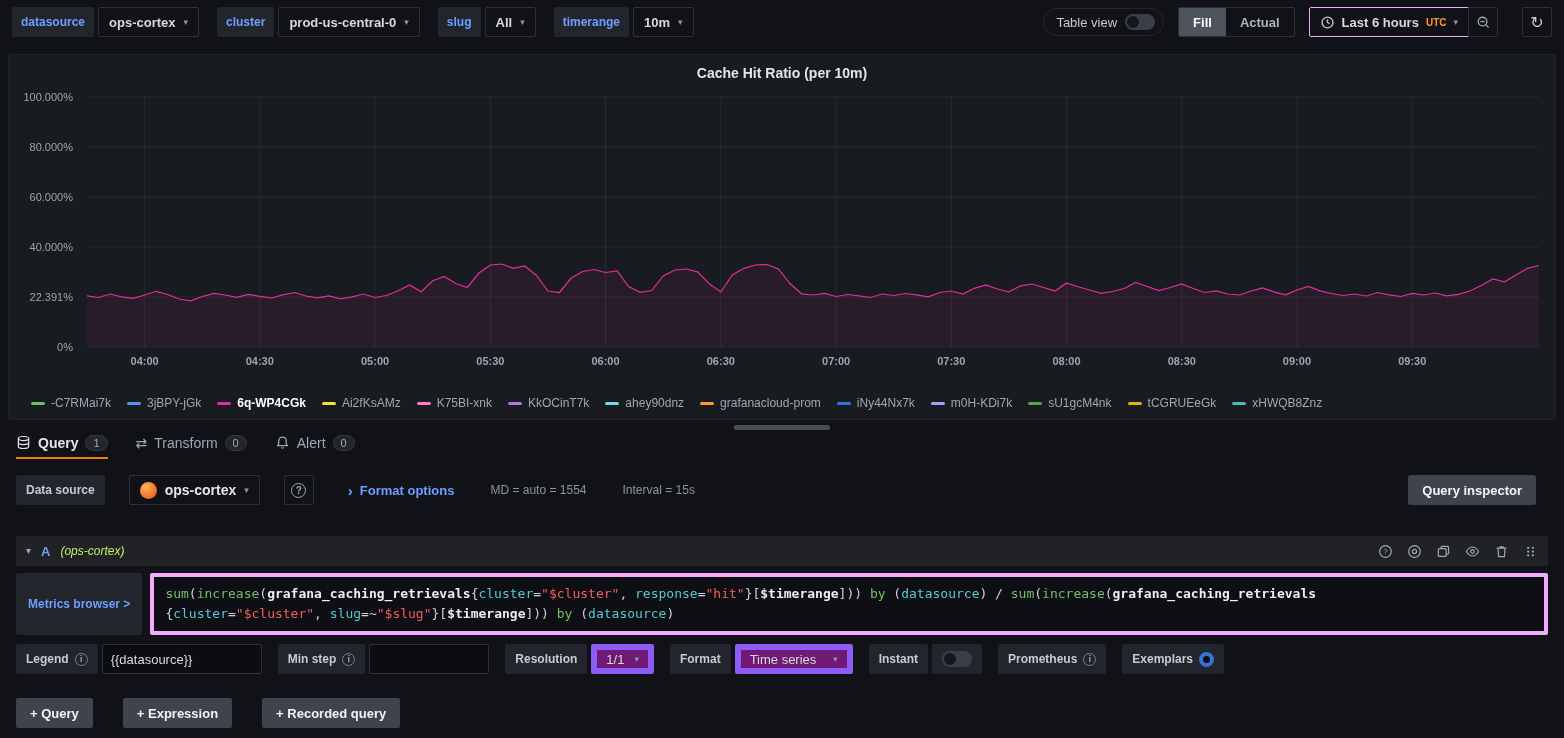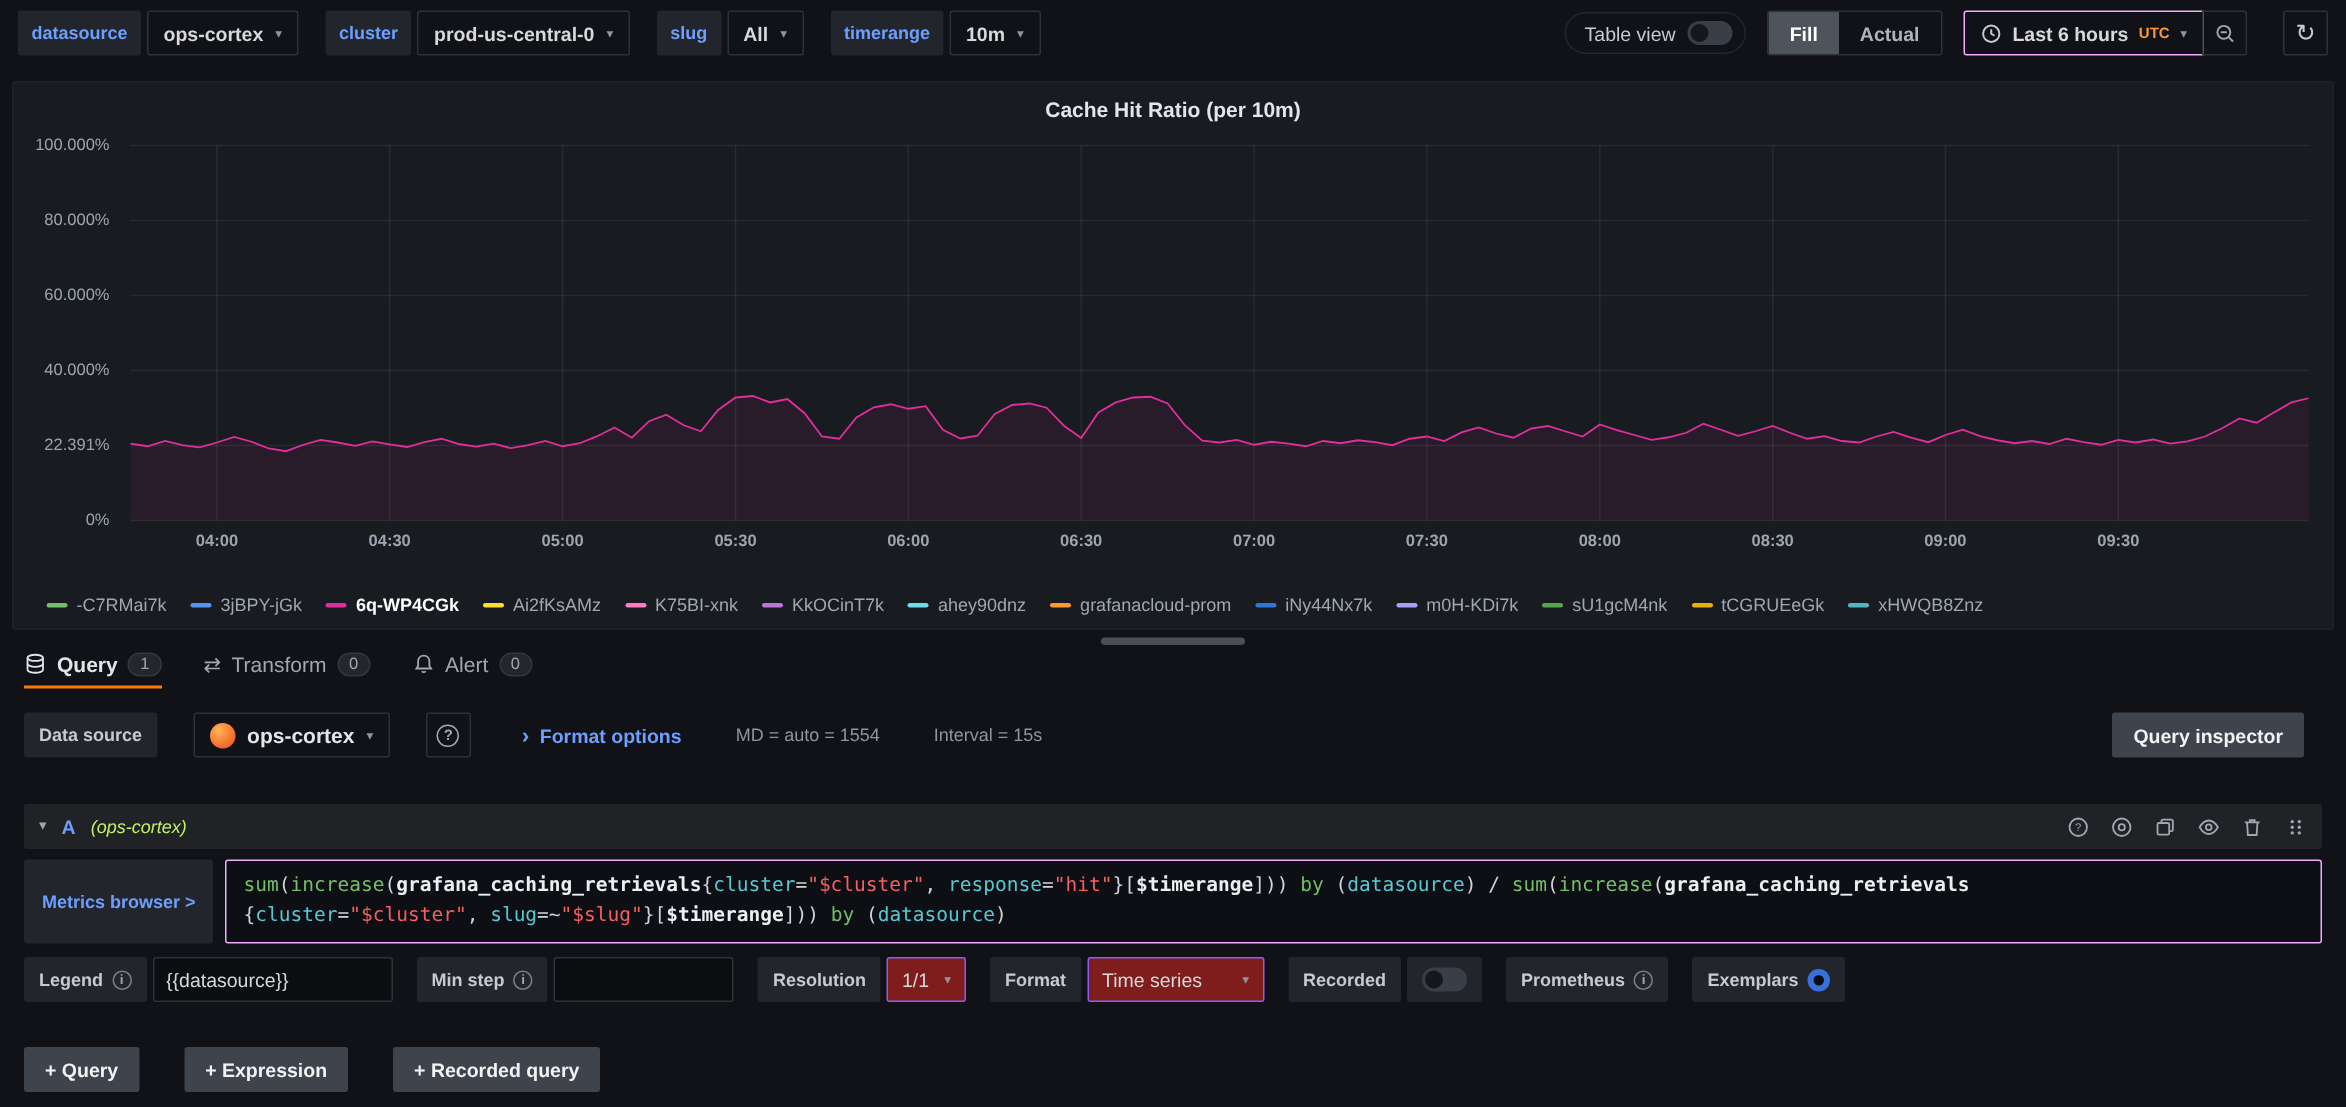--- a/index.html
+++ b/index.html
@@ -67,33 +67,33 @@
   .query-card{position:absolute;top:536px;left:16px;right:16px}
   .query-header{height:30px;background:#202226;border-radius:2px;display:flex;align-items:center;gap:10px;padding:0 10px;cursor:pointer}
   .query-header .caret{font-size:10px;color:#9fa7b3}
   .refid{color:#6e9fff;font-weight:700;font-size:13px}
   .ds-hint{color:#bef264;font-style:italic;font-size:12px}
   .header-icons{margin-left:auto;display:flex;align-items:center;gap:13px}
   .header-icons .hicon{display:flex;align-items:center;justify-content:center;width:16px;height:16px}
   .header-icons svg{stroke:#9fa7b3;fill:none;stroke-width:1.3}
   .editor-row{display:flex;gap:8px;margin-top:7px;align-items:stretch}
   .metrics-browser{background:#22252b;border-radius:2px;color:#6e9fff;font-size:12px;font-weight:700;padding:0 12px;display:flex;align-items:center;white-space:nowrap}
-  .code{flex:1;background:#0d0f14;border:1px solid #f0abfc;border-radius:2px;padding:7px 11px;font-family:"DejaVu Sans Mono",monospace;font-size:13px;line-height:20px;min-height:54px;cursor:text}
+  .code{flex:1;background:#0d0f14;border:4px solid #f0abfc;border-radius:2px;padding:7px 11px;font-family:"DejaVu Sans Mono",monospace;font-size:13px;line-height:20px;min-height:54px;cursor:text}
   .t-fn{color:#73bf69}
   .t-m{color:#eceef1;font-weight:700}
   .t-l{color:#58c9d4}
   .t-s{color:#f55f5f}
   .t-p{color:#cfd2d6}
 
   .options-row{display:flex;gap:4px;margin-top:9px;align-items:center}
   .inf{width:13px;height:13px;border:1px solid #7b8087;border-radius:50%;display:inline-flex;align-items:center;justify-content:center;font-size:9px;color:#9fa7b3;font-style:normal}
   .opt-input{height:30px;background:#0b0d11;border:1px solid #2c3235;border-radius:2px;color:#d8d9da;font-size:13px;padding:0 8px;outline:none}
   .opt-input.legend-val{width:160px}
   .opt-input.minstep-val{width:120px}
-  .opt-select{height:30px;background:#7f1d1d;border:1px solid #8b5cf6;border-radius:2px;display:flex;align-items:center;gap:10px;padding:0 9px;color:#d8d9da}
+  .opt-select{height:30px;background:#701a75;border:6px solid #8b5cf6;border-radius:2px;display:flex;align-items:center;gap:10px;padding:0 9px;color:#d8d9da}
   .radio-on{width:15px;height:15px;border-radius:50%;border:4.5px solid #3871dc;background:#0b0d11;display:inline-block}
   .gap{width:8px}
 
   
   .footer{position:absolute;top:698px;left:16px;display:flex;gap:30px}
   .footer button{height:30px;background:#3f444c;border-radius:2px;padding:0 14px;color:#f2f3f5;font-weight:600;display:flex;align-items:center;gap:7px}
 </style>
 </head>
 <body>
 
@@ -389,21 +389,21 @@
     <span class="gap"></span>
     <span class="chip">
         <span>Format</span>
       </span>
     <button class="opt-select" style="min-width:118px;justify-content:space-between">
       <span>Time series</span>
       <span class="caret">▾</span>
     </button>
     <span class="gap"></span>
     <span class="chip">
-        <span>Recorded</span>
+        <span>Instant</span>
       </span>
     <span class="chip">
       <span class="toggle">
           <span class="knob"></span>
         </span>
     </span>
     <span class="gap"></span>
     <span class="chip">
       <span>Prometheus</span>
       <span class="inf">i</span>

